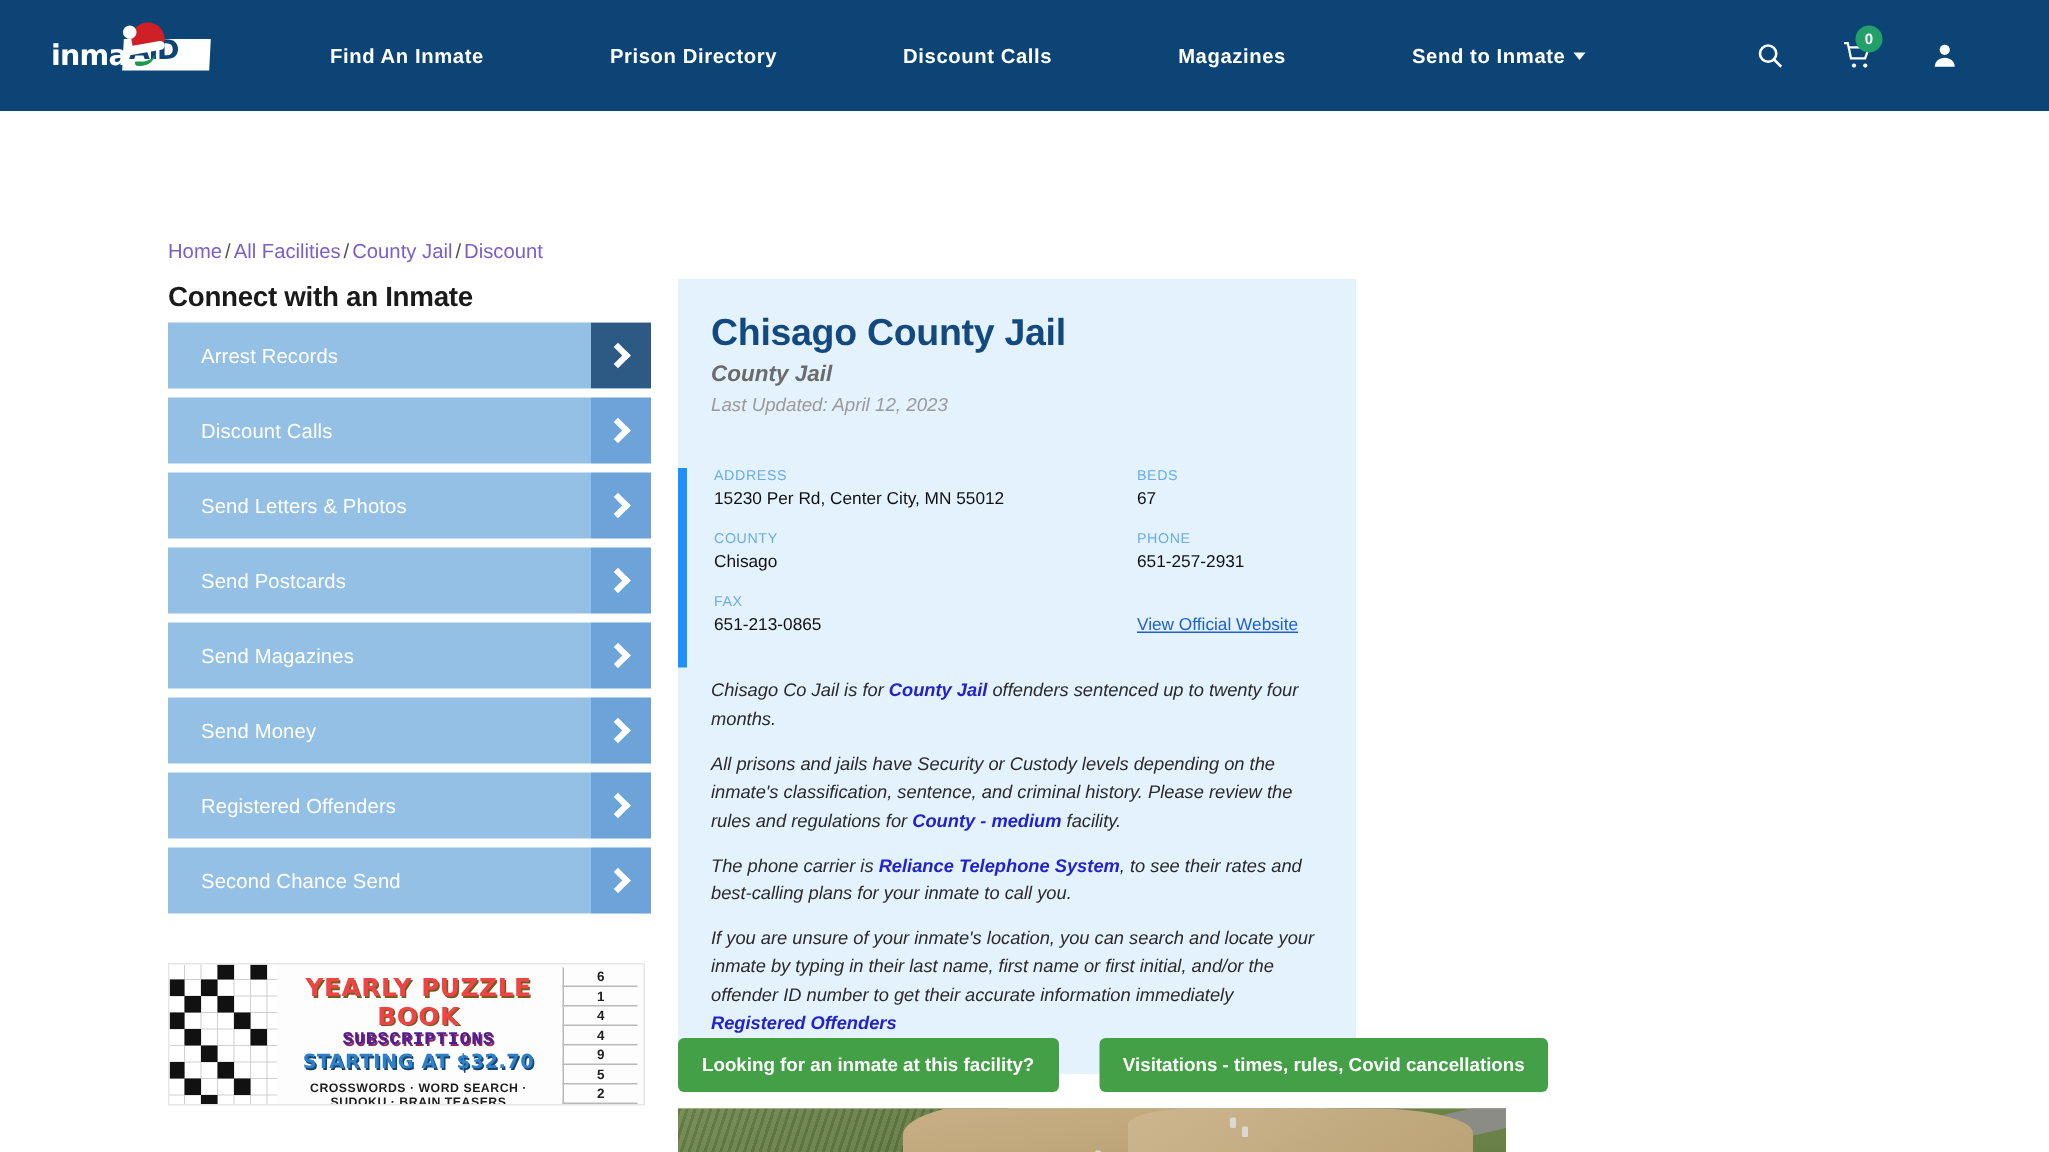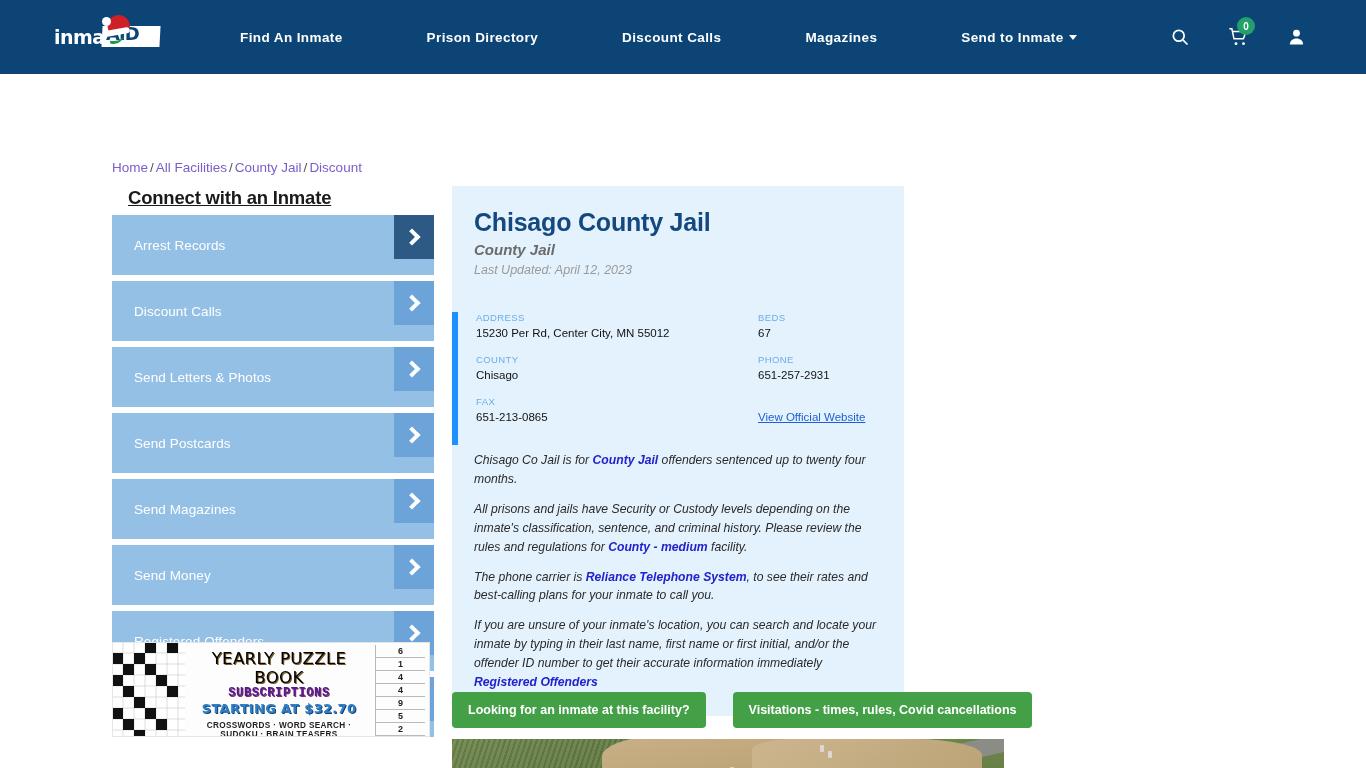--- a/index.html
+++ b/index.html
@@ -12,21 +12,21 @@
 
   
   .header {
     height: 74px;
     background: #0c4575;
     display: flex;
     align-items: center;
     position: relative;
   }
   .logo-wrap {
-    margin-left: 54px;
+    margin-left: 34px;
     width: 108px; height: 40px;
     position: relative;
     display: flex; align-items: center;
   }
   .logo-text {
     font-size: 19px;
     font-weight: bold;
     color: #ffffff;
     letter-spacing: -0.5px;
     font-family: "DejaVu Sans", sans-serif;
@@ -143,37 +143,36 @@
   }
   .breadcrumb a {
     color: #7a5ec9;
     text-decoration: none;
     cursor: pointer;
   }
   .bc-sep { color: #555; margin: 0 2px; }
 
   .side-title {
     position: absolute;
-    left: 128px; top: 113px;
+    left: 112px; top: 113px;
     font-size: 18.5px;
     font-weight: bold;
     color: #1a1a1a;
-    text-decoration: underline;
     letter-spacing: -0.2px;
   }
 
   
   .side-list {
     position: absolute;
     left: 112px; top: 141px;
     width: 322px;
   }
   .side-btn {
     position: relative;
-    height: 60px;
+    height: 44px;
     background: #94c0e6;
     margin-bottom: 6px;
     display: flex;
     align-items: center;
     cursor: pointer;
     overflow: hidden;
   }
   .side-btn-label {
     color: #ffffff;
     font-size: 13.5px;
@@ -210,22 +209,22 @@
   .ad-grid-left, .ad-grid-right {
     position: absolute; top: 0; height: 95px;
   }
   .ad-grid-left { left: 0; width: 72px; }
   .ad-center {
     position: absolute;
     left: 74px; right: 58px; top: 6px;
     text-align: center;
   }
   .ad-l1 {
-    font-size: 16.5px; font-weight: normal;
-    color: #000000;
+    font-size: 16.5px; font-weight: bold;
+    color: #ef4444;
     letter-spacing: 0.4px;
     font-family: "DejaVu Sans", sans-serif;
     text-shadow: 1px 1px 0 #7a5a20;
   }
   .ad-l2 {
     font-size: 12px; font-weight: bold;
     color: #4c1d95;
     letter-spacing: 0.6px;
     margin-top: -1px;
     font-family: Liberation Mono, monospace;

